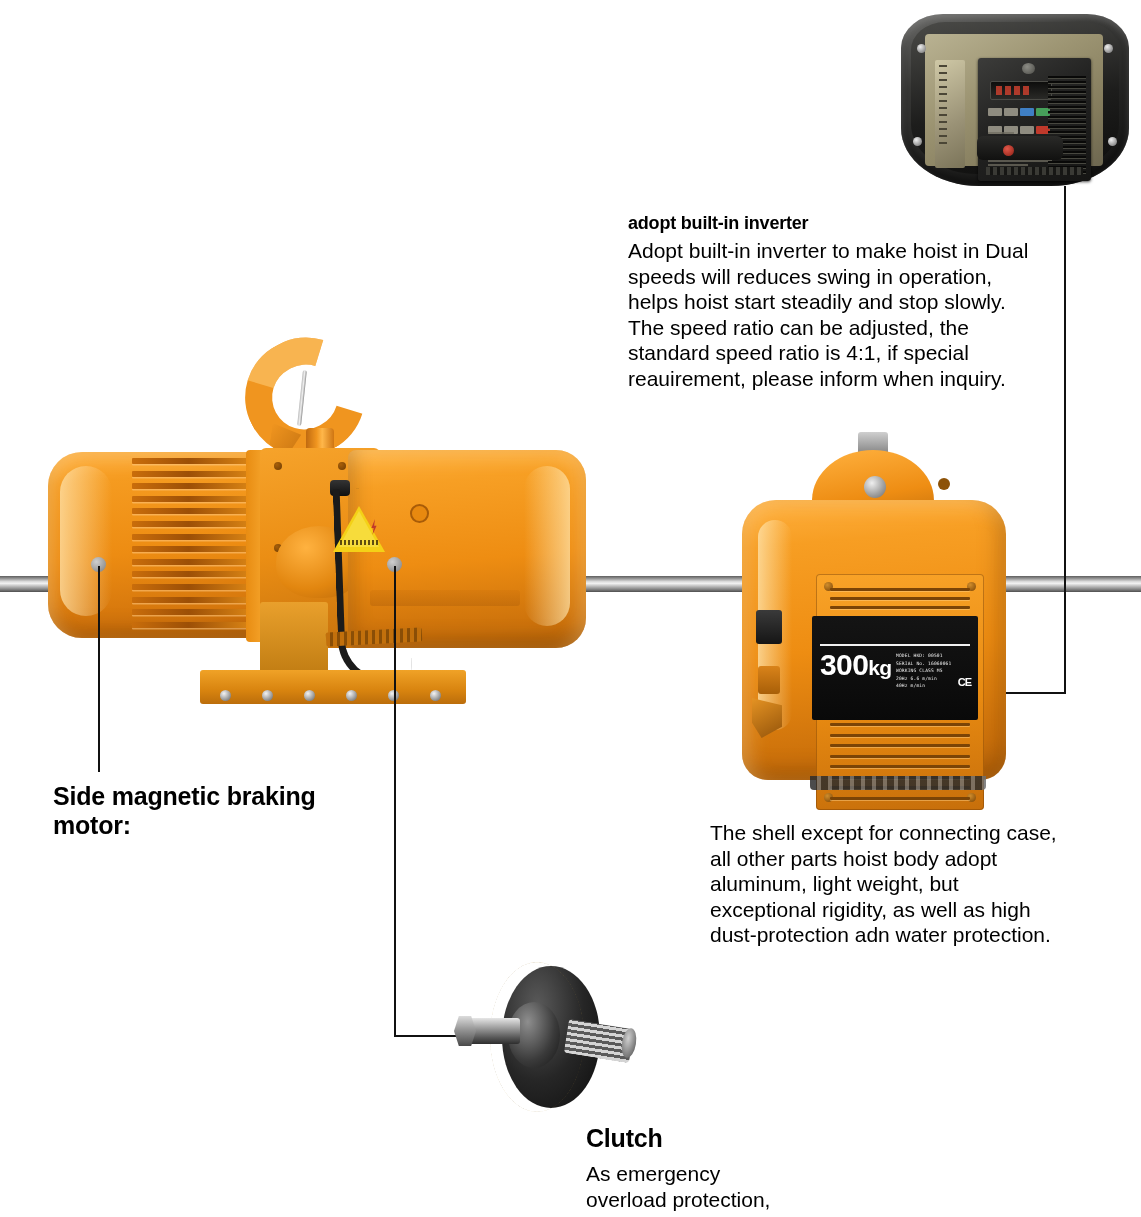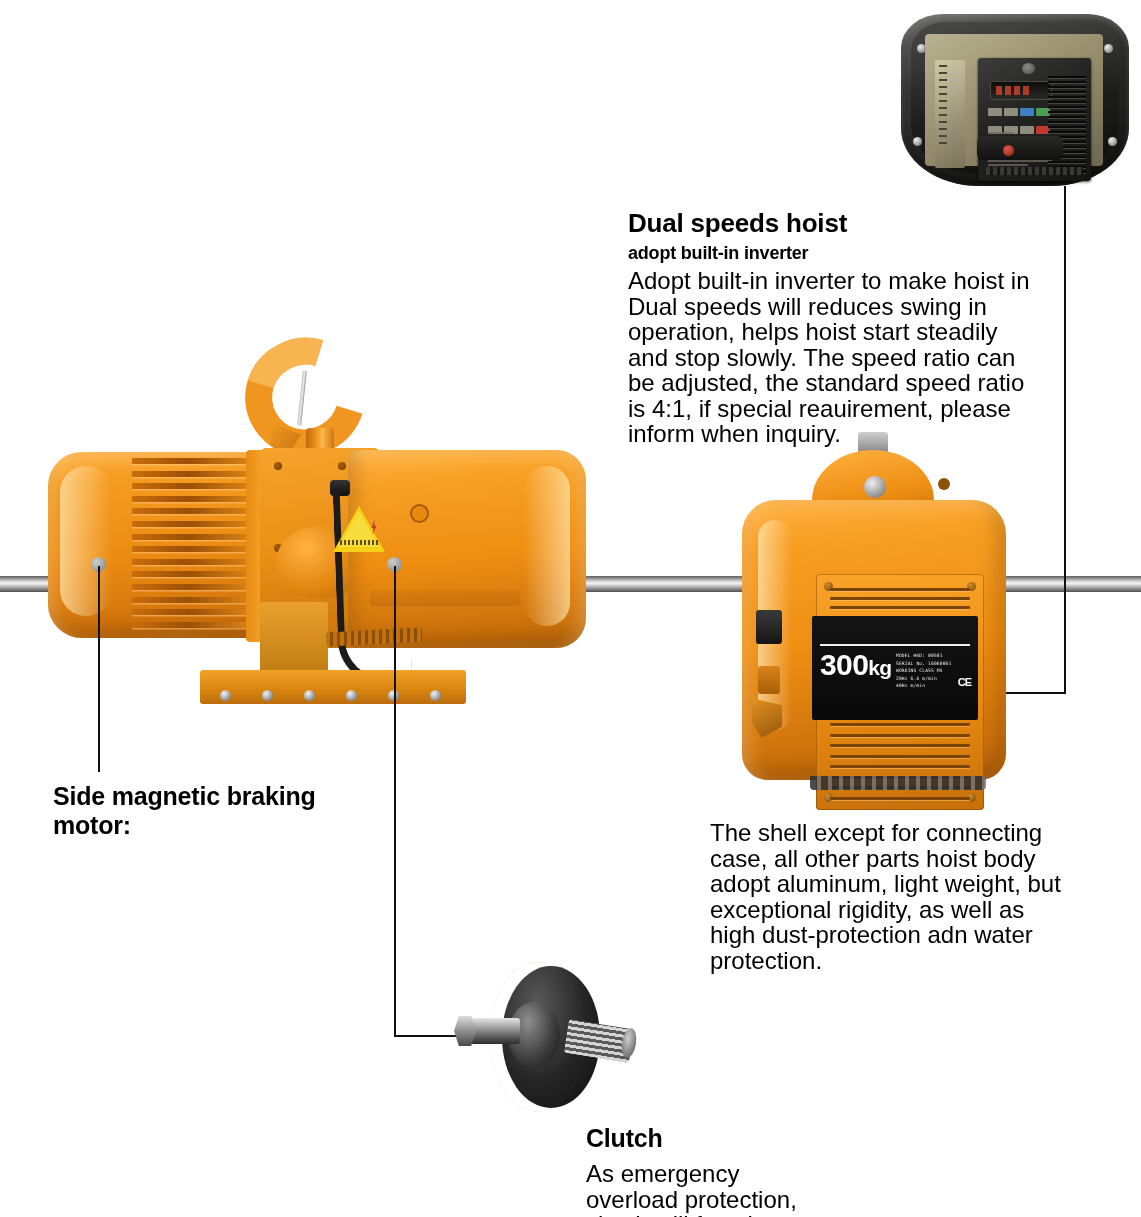--- a/index.html
+++ b/index.html
@@ -18,21 +18,21 @@
 
   
   .abs{position:absolute;}
   .heading{
     font-weight:bold;
     color:#000;
     letter-spacing:-0.2px;
   }
   .para{
     color:#000;
-    font-size:24px;
+    font-size:21px;
     line-height:25.5px;
   }
 
   
   .beam{
     left:0; top:576px; width:1141px; height:16px;
     background:linear-gradient(to bottom,
        #5e5e5e 0%, #8e8e8e 14%, #d9d9d9 34%, #f2f2f2 46%,
        #cfcfcf 58%, #9a9a9a 76%, #6f6f6f 90%, #4d4d4d 100%);
   }
@@ -494,21 +494,20 @@
     <div class="inv-screw" style="right:16px;top:30px"></div>
     <div class="inv-screw" style="left:12px;bottom:40px"></div>
     <div class="inv-screw" style="right:12px;bottom:40px"></div>
   </div>
 
   <div class="abs lead-v" style="left:1064px;top:186px;height:508px;"></div>
   <div class="abs lead-h" style="left:928px;top:692px;width:138px;"></div>
   <div class="abs dot" style="left:915px;top:685px;"></div>
 
   <div class="abs" style="left:628px;top:208px;width:412px;">
-    <div class="heading" style="font-size:26px;line-height:30px;">Dual speeds hoist</div>
     <div class="heading" style="font-size:18px;line-height:30px;margin-bottom:0;">adopt built-in inverter</div>
     <div class="para" style="width:408px;">Adopt built-in inverter to make hoist in Dual speeds will reduces swing in operation, helps hoist start steadily and stop slowly. The speed ratio can be adjusted, the standard speed ratio is 4:1, if special reauirement, please inform when inquiry.</div>
   </div>
 
   <div class="abs hoist-l">
 
     <div class="hk-body"></div>
     <div class="hk-tip"></div>
     <div class="hk-latch"></div>
     <div class="hk-shank"></div>

